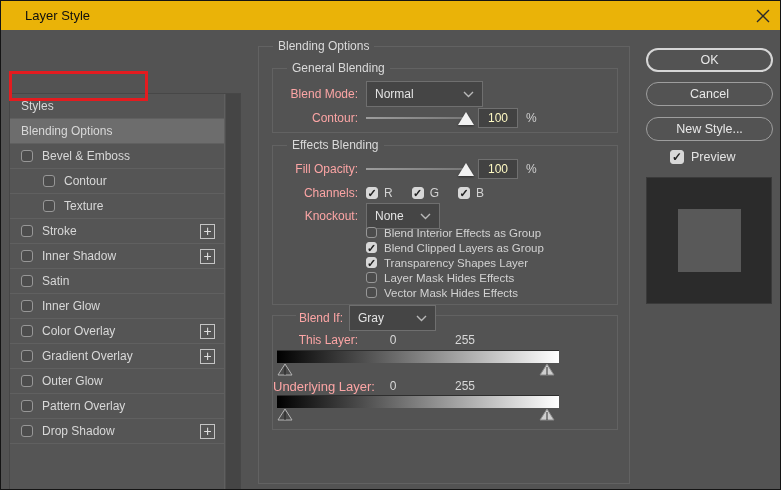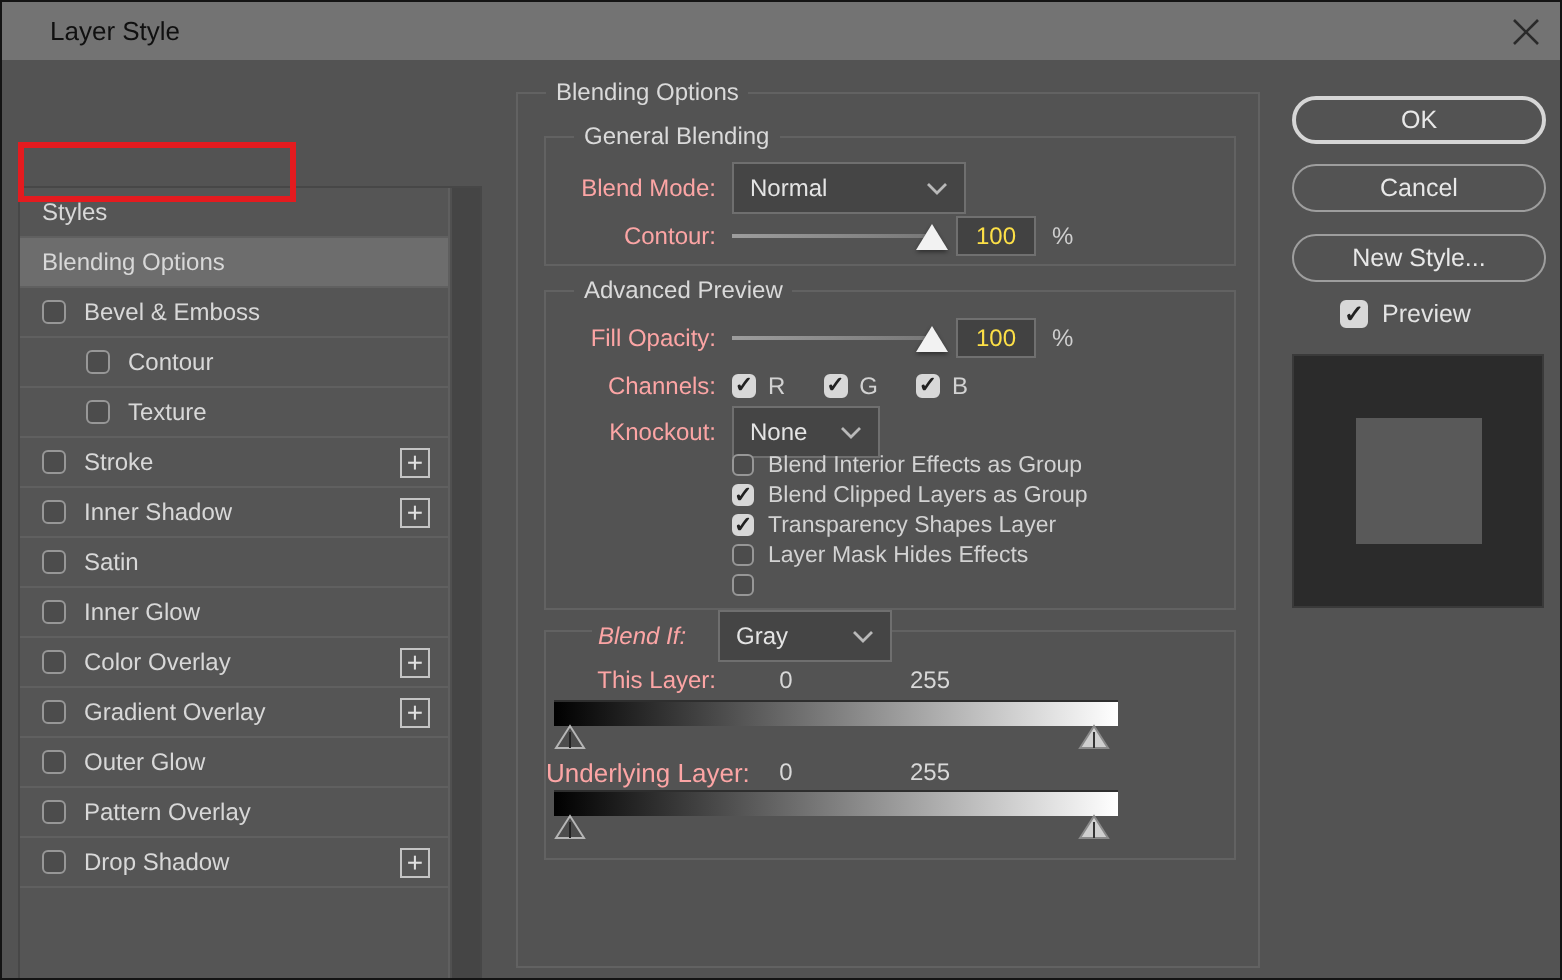--- a/index.html
+++ b/index.html
@@ -3,21 +3,21 @@
 <meta charset="utf-8">
 <style>
   html,body{margin:0;padding:0;background:#7a7a7a;}
   #window{
     position:relative;width:781px;height:490px;box-sizing:border-box;
     background:#535353;border:1px solid #141414;overflow:hidden;
     font-family:"Liberation Sans",sans-serif;color:#d4d4d4;
     -webkit-font-smoothing:antialiased;
   }
   
-  .titlebar{position:absolute;left:0;top:0;right:0;height:29px;background:#737373;}
+  .titlebar{position:absolute;left:0;top:0;right:0;height:29px;background:#eab308;}
   .titlebar .title{position:absolute;left:24px;top:7px;font-size:13px;color:#101010;}
   .close-btn{position:absolute;right:9px;top:7px;width:16px;height:16px;cursor:pointer;}
   
   .sidebar{position:absolute;left:8px;top:44px;width:232px;height:443px;box-sizing:border-box;
     background:#555555;border:1px solid #474747;margin-top:48px;}
   .sb-rows{position:absolute;left:0;top:0;width:214px;}
   .ls-row{height:25px;border-bottom:1px solid #606060;display:flex;align-items:center;
     padding-left:11px;font-size:12px;color:#d8d8d8;box-sizing:border-box;background:#555555;}
   .ls-row.selected{background:#6d6d6d;}
   .ls-row.indent{padding-left:33px;}
@@ -46,34 +46,34 @@
   .frow{position:absolute;left:0;display:flex;align-items:center;height:22px;width:100%;}
   .flabel{width:85px;text-align:right;flex-shrink:0;font-size:12px;color:#fca5a5;white-space:nowrap;}
   .gap8{margin-left:8px;}
   .dd{background:#454545;border:1px solid #6f6f6f;color:#e4e4e4;font-size:12px;display:flex;
     align-items:center;padding:0 8px;height:26px;box-sizing:border-box;cursor:pointer;}
   .dd .chev{margin-left:auto;display:flex;}
   .slider{position:relative;width:100px;height:18px;}
   .slider .track{position:absolute;left:0;right:0;top:8px;height:2px;background:linear-gradient(to right,#9d9d9d,#787878);}
   .slider .tri{position:absolute;right:-8px;top:3px;width:0;height:0;border-left:8px solid transparent;
     border-right:8px solid transparent;border-bottom:13px solid #f2f2f2;filter:drop-shadow(0 1px 1px rgba(0,0,0,.45));cursor:pointer;}
-  .numbox{width:40px;height:20px;background:#424242;border:1px solid #707070;color:#fde047;
+  .numbox{width:40px;height:20px;background:#424242;border:1px solid #707070;color:#fef9c3;
     font-size:12px;padding-left:9px;box-sizing:border-box;display:flex;align-items:center;}
   .pct{font-size:12px;color:#cfcfcf;}
   .mini-cb{width:12px;height:12px;box-sizing:border-box;border:1px solid #979797;border-radius:3px;
     background:#4c4c4c;flex-shrink:0;cursor:pointer;}
   .mini-cb.checked{background:#d8d8d8;border-color:#d8d8d8;color:#222;font-size:11px;line-height:11px;text-align:center;font-weight:bold;}
   .chan{display:flex;align-items:center;margin-right:19px;}
   .chan .lbl{margin-left:6px;font-size:12px;color:#d2d2d2;}
   .opt-row{display:flex;align-items:flex-start;height:15px;margin-bottom:0;}
   .opt-row .mini-cb{width:11px;height:11px;}
   .opt-row .lbl{margin-left:7px;font-size:11.5px;color:#d2d2d2;white-space:nowrap;}
   
   .bi-head{position:absolute;top:-11px;left:23px;display:flex;align-items:center;z-index:2;}
-  .bi-head .flabel{width:auto;background:#535353;padding:0 16px 0 3px;font-style:italic;}
+  .bi-head .flabel{width:auto;background:#535353;padding:0 6px 0 3px;}
   .gradbar{position:absolute;left:4px;width:282px;height:12px;background:linear-gradient(to right,#000000,#ffffff);border-top:1px solid #2e2e2e;}
   .bi-thumb{position:absolute;width:16px;height:13px;cursor:pointer;}
   .bi-nums{position:absolute;display:flex;align-items:center;height:16px;width:100%;}
   .bi-nums .n{font-size:12px;color:#d8d8d8;text-align:center;width:54px;flex-shrink:0;}
   .bi-nums .n2{margin-left:18px;}
   
   .pill{position:absolute;left:645px;width:127px;height:24px;box-sizing:border-box;border-radius:13px;
     background:transparent;border:1px solid #9e9e9e;color:#e8e8e8;font-size:12.5px;
     display:flex;align-items:center;justify-content:center;cursor:pointer;}
   #btn-ok{top:47px;border:2px solid #d6d6d6;}
@@ -213,21 +213,21 @@
           <span class="tri"></span>
         </span>
         <span class="numbox" style="margin-left:12px;">
           <span>100</span>
         </span>
         <span class="pct gap8">%</span>
       </div>
     </div>
 
     <div class="fs" id="fs-advanced">
-      <span class="legend">Advanced Preview</span>
+      <span class="legend">Effects Blending</span>
       <div class="frow" style="top:12px;">
         <span class="flabel">Fill Opacity:</span>
         <span class="slider gap8">
           <span class="track"></span>
           <span class="tri"></span>
         </span>
         <span class="numbox" style="margin-left:12px;">
           <span>100</span>
         </span>
         <span class="pct gap8">%</span>
@@ -272,20 +272,21 @@
           <div class="opt-row">
             <span class="mini-cb checked">✓</span>
             <span class="lbl">Transparency Shapes Layer</span>
           </div>
           <div class="opt-row">
             <span class="mini-cb"></span>
             <span class="lbl">Layer Mask Hides Effects</span>
           </div>
           <div class="opt-row">
             <span class="mini-cb"></span>
+            <span class="lbl">Vector Mask Hides Effects</span>
           </div>
         </div>
     </div>
 
     <div class="fs" id="fs-blendif">
       <div class="bi-head">
         <span class="flabel">Blend If:</span>
         <span class="dd" style="width:87px;">
           <span>Gray</span>
           <span class="chev">

